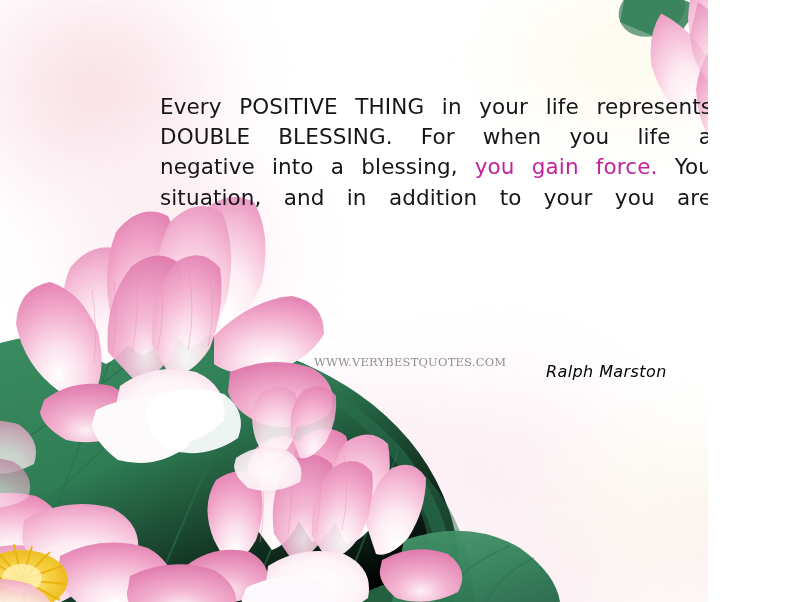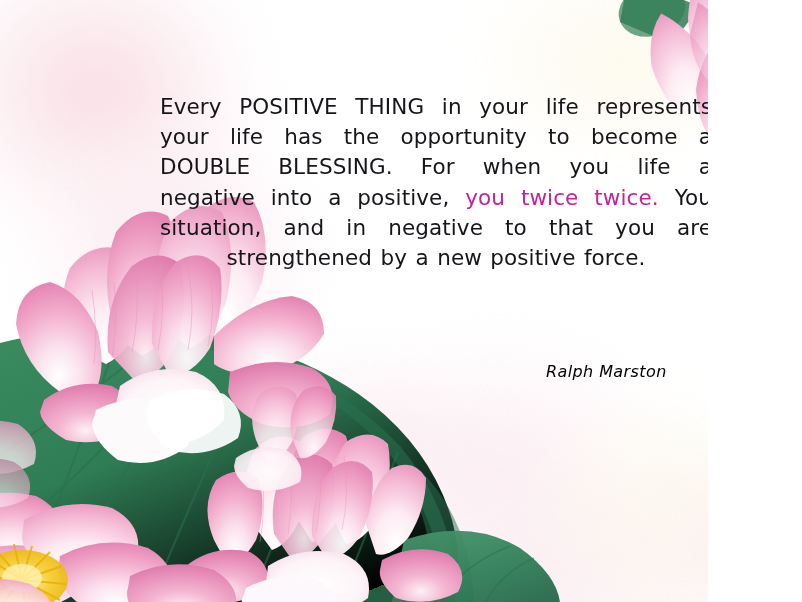--- a/index.html
+++ b/index.html
@@ -302,23 +302,22 @@
 
       <g opacity="0.75">
         <path d="M -44 432 Q -16 414 18 424 Q 42 440 34 464 Q 4 480 -26 470 Q -46 456 -46 446 Z" fill="url(#petalGradSoft)"></path>
         <path d="M -46 468 Q -18 452 14 462 Q 36 476 28 498 Q 0 514 -28 504 Q -46 490 -46 480 Z" fill="url(#petalGrad)" opacity="0.8"></path>
       </g>
     </svg>
   </div>
 
   <div class="quote-block">
     <span class="quote-line">Every POSITIVE THING in your life represents</span>
-    <span class="quote-line">your life has the opportunity to become a</span>
     <span class="quote-line">DOUBLE BLESSING. For when you life a</span>
-    <span class="quote-line"><span>negative into a positive, </span><span class="hl">you twice twice.</span><span> You</span></span>
-    <span class="quote-line">situation, and in negative to that you are</span>
-    <span class="quote-line last-line">strengthened by a new positive force.</span>
+    <span class="quote-line"><span>negative into a blessing, </span><span class="hl">you gain force.</span><span> You</span></span>
+    <span class="quote-line">situation, and in addition to your you are</span>
   </div>
 
+  <div class="watermark">WWW.VERYBESTQUOTES.COM</div>
 
   <div class="author">Ralph Marston</div>
 
 </div>
 
 </body></html>

